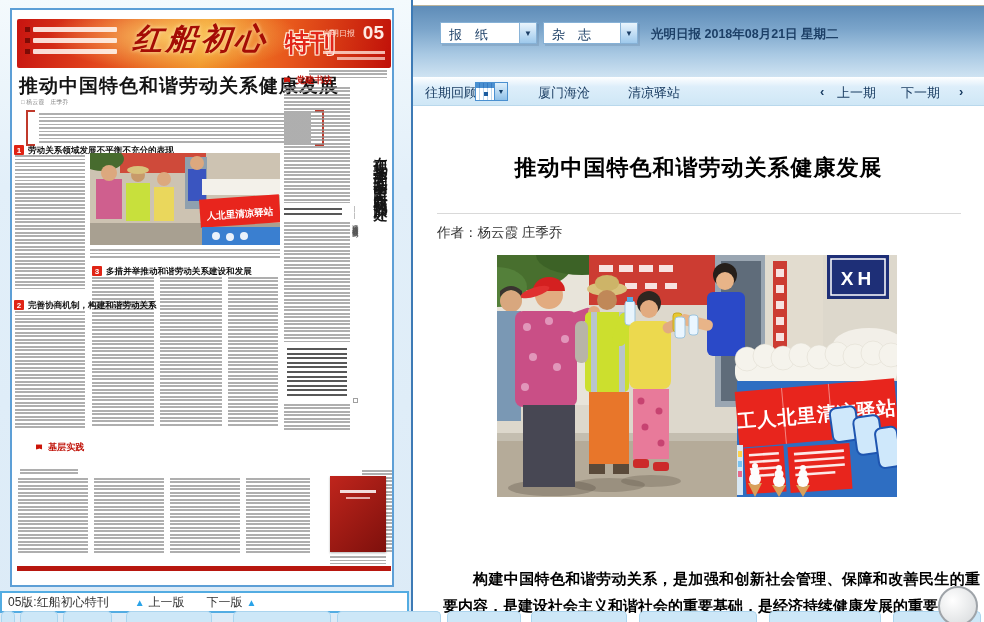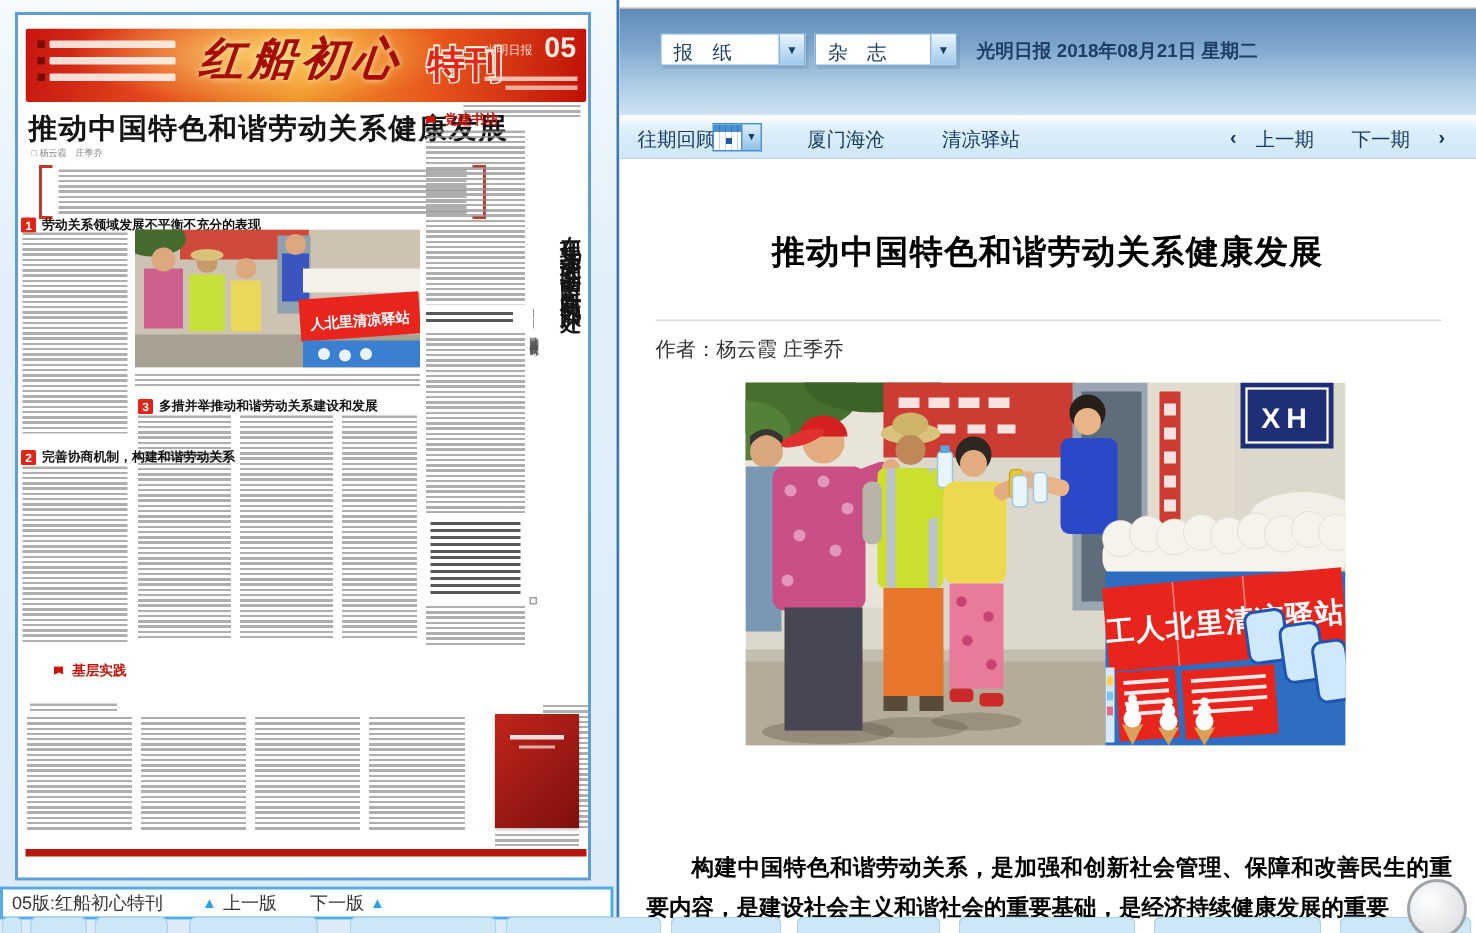--- a/index.html
+++ b/index.html
@@ -111,21 +111,21 @@
 
   .article-title { position:absolute; left:0; top:153px; width:571px; text-align:center;
     font-size:22px; font-weight:bold; color:#000; letter-spacing:1px; }
   .title-rule { position:absolute; left:24px; top:213px; width:524px; height:1px; background:#d9d9d9; }
   .meta-author { position:absolute; left:24px; top:224px; font-size:13.5px; color:#333; }
   .meta-source { position:absolute; right:20px; top:224px; font-size:13.5px; color:#3498db; }
 
   .photo-frame { position:absolute; left:84px; top:255px; width:400px; height:242px; }
   .caption { position:absolute; left:42px; top:504px; width:492px; font-size:13.5px; color:#000;
     line-height:29px; text-indent:2em; }
-  .body-text { position:absolute; left:18px; top:565px; width:537px; font-size:15px; font-weight:bold;
+  .body-text { position:absolute; left:30px; top:565px; width:537px; font-size:15px; font-weight:bold;
     color:#000; line-height:27px; text-indent:2em; text-align:justify; }
 
   
   .tab { position:absolute; top:611px; height:11px; background:#cde7f7; border:1px solid #aad4ee;
     border-bottom:none; border-radius:5px 5px 0 0; cursor:pointer; }
   .corner-circle { position:absolute; right:6px; top:586px; width:40px; height:40px; border-radius:50%;
     border:2px solid #9fa4a9; background:radial-gradient(circle at 35% 35%,#ffffff,#d5d8da); z-index:9; cursor:pointer; }
 
   .abs { position:absolute; }
 </style>

